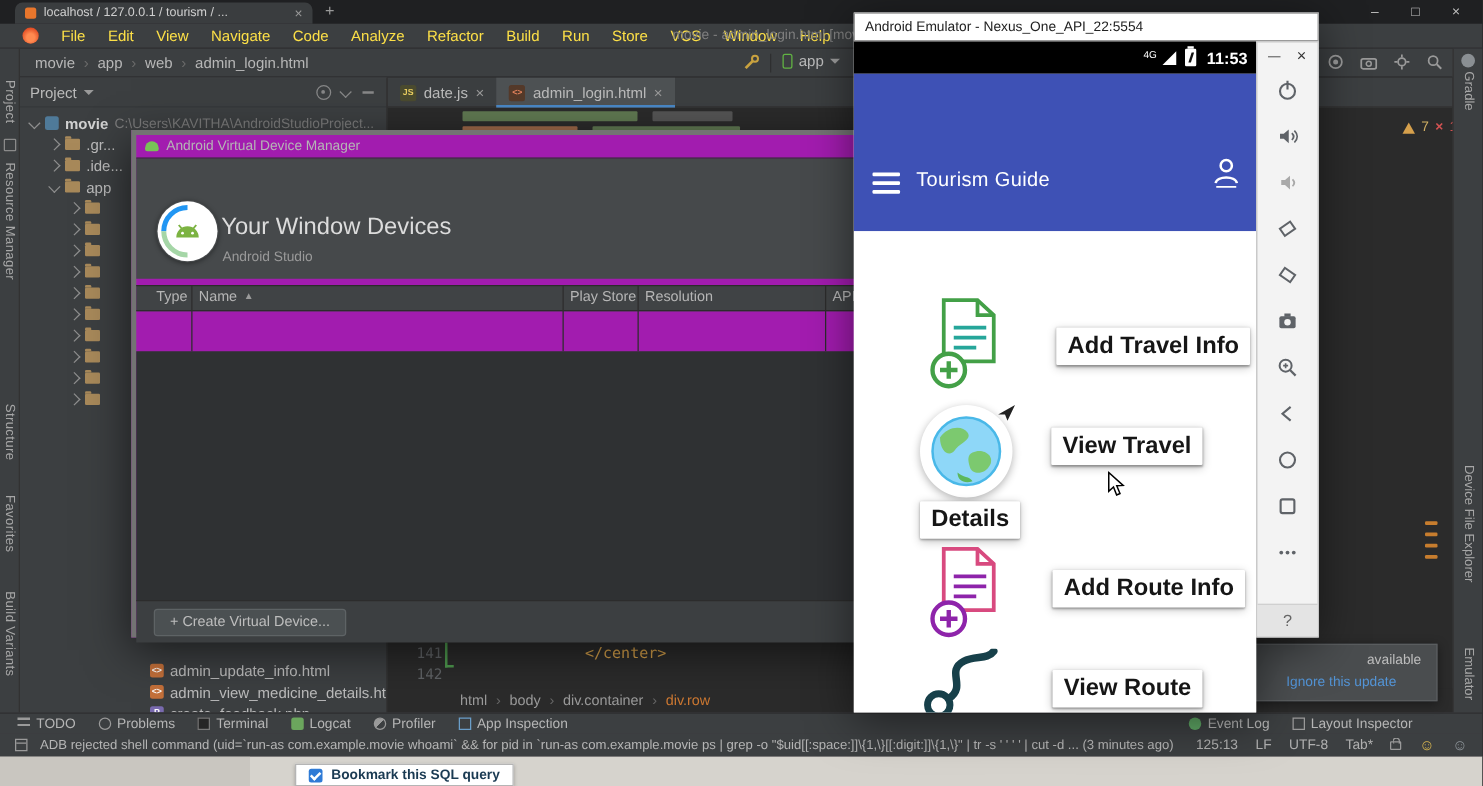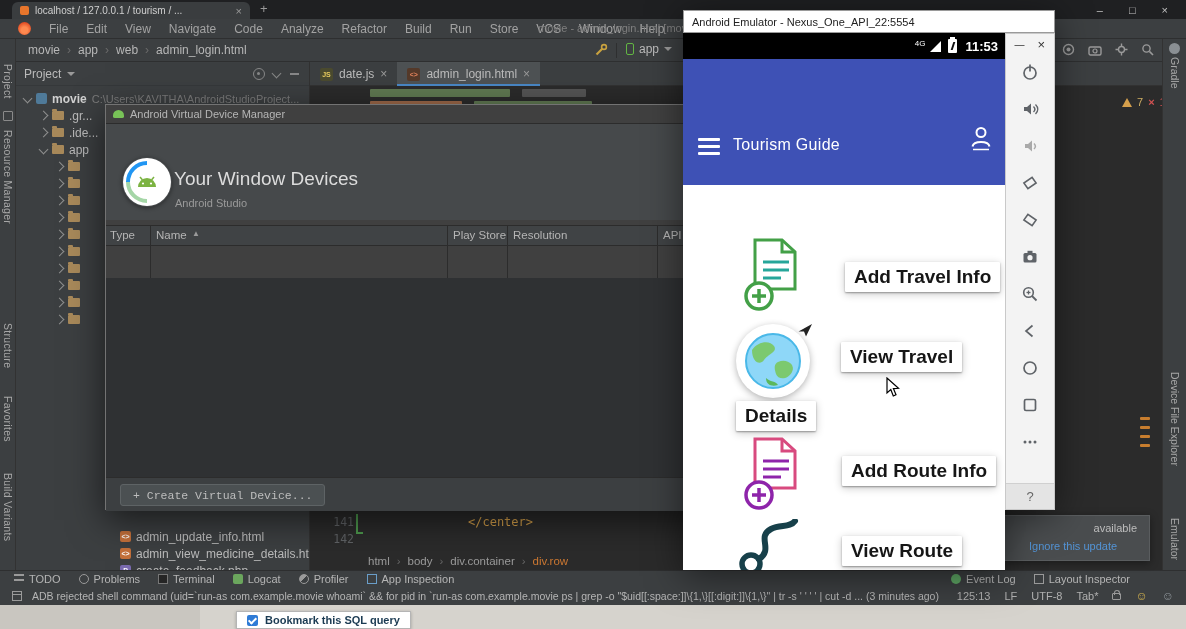--- a/index.html
+++ b/index.html
@@ -16,21 +16,21 @@
 .winctl{position:absolute;right:18px;top:0;height:19px;display:flex;gap:26px;align-items:center;color:#c3c3c3;font-size:11px;z-index:2}
 .wc-min::before{content:"–"}.wc-max::before{content:"□"}.wc-close::before{content:"×"}
 .browser-bottom{position:absolute;left:0;top:605px;width:1186px;height:24px;background:#d6d3cd;z-index:0}
 .browser-bottom::before{content:"";position:absolute;left:0;top:0;width:200px;height:24px;background:#c9c6c0}
 .sql-popup{position:absolute;left:236px;top:6px;height:18px;background:#fff;border:1px solid #b5b5b5;box-shadow:0 1px 3px rgba(0,0,0,.25);display:flex;align-items:center;gap:7px;padding:0 10px;font-size:11px;color:#1a3a52;font-weight:bold;white-space:nowrap}
 .sql-check{width:11px;height:11px;background:#2f7bd6;border-radius:2px;position:relative;flex:none}
 .sql-check::after{content:"";position:absolute;left:3px;top:1px;width:3px;height:6px;border:solid #fff;border-width:0 2px 2px 0;transform:rotate(45deg)}
 
 .studio{position:absolute;left:0;top:19px;width:1186px;height:586px;background:#3c3f41;z-index:1}
 .menubar{position:absolute;left:0;top:0;width:100%;height:20px;display:flex;align-items:center;border-bottom:1px solid #2e2f30;padding-left:40px}
-.mi{padding:0 9px;font-size:12px;color:#a3a3a3}
+.mi{padding:0 9px;font-size:12px;color:#fde047}
 .flame{position:absolute;left:18px;top:3px;width:13px;height:13px;border-radius:50%;background:radial-gradient(circle at 50% 62%,#ff8a50 0 30%,#e04a22 75%)}
 .win-title{position:absolute;left:538px;top:3px;color:#7f7f7f;font-size:11px;white-space:nowrap}
 .navbar{position:absolute;left:0;top:20px;width:100%;height:23px;border-bottom:1px solid #2e2f30;display:flex;align-items:center;padding-left:28px;font-size:12px}
 .crumb{color:#b7b7b7;display:flex;align-items:center;white-space:nowrap}
 .crumb+.crumb::before{content:"›";color:#6a6a6a;margin:0 7px}
 .navsep{position:absolute;left:616px;top:4px;width:1px;height:15px;background:#2e2f30}
 .wrench{position:absolute;left:594px;top:4px}
 .runchip{position:absolute;left:626px;top:3px;display:flex;align-items:center;gap:5px;color:#bbb}
 .devicon{width:8px;height:12px;border:1.5px solid #62b543;border-radius:2px}
 .caret{width:0;height:0;border-left:4px solid transparent;border-right:4px solid transparent;border-top:4px solid #9a9a9a;display:inline-block}
@@ -97,37 +97,37 @@
 .statrow2{position:absolute;left:0;top:568px;width:100%;height:18px;background:#3c3f41;display:flex;align-items:center;gap:10px;padding:0 12px;font-size:11px;color:#b0b0b0}
 .s2-winico{width:10px;height:10px;border:1.2px solid #9a9a9a;flex:none;position:relative}
 .s2-winico::after{content:"";position:absolute;left:0;top:2px;width:8px;height:1px;background:#9a9a9a}
 .s2-msg{flex:1;white-space:nowrap;overflow:hidden;font-size:10.5px;color:#b5b5b5}
 .s2r{display:flex;align-items:center;gap:14px;white-space:nowrap}
 .lockico{width:9px;height:7px;border:1.2px solid #9a9a9a;border-radius:1px;position:relative}
 .lockico::before{content:"";position:absolute;left:1px;top:-4px;width:4px;height:4px;border:1.2px solid #9a9a9a;border-bottom:none;border-radius:3px 3px 0 0}
 .smiley{font-size:12px;line-height:1}
 .sm-y{color:#d8b64f}.sm-g{color:#8f969b}
 
-.avd{position:absolute;left:105px;top:104px;width:880px;height:406px;background:#404040;border:1px solid #737373;box-shadow:0 10px 34px rgba(0,0,0,.6);z-index:20}
+.avd{position:absolute;left:105px;top:104px;width:880px;height:406px;background:#a21caf;border:4px solid #737373;box-shadow:0 10px 34px rgba(0,0,0,.6);z-index:20}
 .avd-title{position:absolute;left:0;top:0;width:100%;height:19px;display:flex;align-items:center;gap:6px;padding:0 7px;border-bottom:1px solid #2c2c2c;font-size:11px;color:#b5b5b5}
 .droid-ico{width:11px;height:8px;background:#78c257;border-radius:6px 6px 2px 2px;flex:none}
 .avd-head{position:absolute;left:0;top:19px;width:100%;height:96px;background:#46494b}
 .avd-logo{position:absolute;left:16px;top:33px;width:50px;height:50px;border-radius:50%;overflow:hidden;box-shadow:0 1px 4px rgba(0,0,0,.4)}
 .avd-h1{position:absolute;left:68px;top:44px;font-size:19px;color:#dcdcdc}
 .avd-h2{position:absolute;left:69px;top:73px;font-size:11px;color:#9a9a9a}
 .avd-th{position:absolute;left:0;top:120px;width:100%;height:21px;background:#404345;border-top:1px solid #2c2c2c;border-bottom:1px solid #2c2c2c;font-size:11.5px;color:#b5b5b5}
 .avd-th span{position:absolute;top:3px}
 .avd-sep{position:absolute;top:120px;width:1px;height:53px;background:#2c2c2c}
 .avd-row{position:absolute;left:0;top:141px;width:100%;height:32px;background:#333538;font-size:12px;color:#bfbfbf}
 .avd-row span{position:absolute;top:9px}
 .phone-ico{position:absolute;left:17px;top:6px;width:13px;height:20px;border:1.5px solid #9fa3a6;border-radius:2px}
 .phone-ico::after{content:"";position:absolute;left:2px;bottom:1px;width:6px;height:1.5px;background:#9fa3a6}
 .avd-empty{position:absolute;left:0;top:173px;width:100%;height:199px;background:#2f3133}
 .avd-foot{position:absolute;left:0;top:372px;width:100%;height:34px;background:#3c3f41;border-top:1px solid #2c2c2c}
-.avd-btn{position:absolute;left:14px;top:6px;height:22px;padding:0 12px;background:#4b5052;border:1px solid #5e6365;border-radius:3px;color:#bdbdbd;font-size:11.5px;font-family:Liberation Mono, monospace}
+.avd-btn{position:absolute;left:14px;top:6px;height:22px;padding:0 12px;background:#4b5052;border:1px solid #5e6365;border-radius:3px;color:#bdbdbd;font-size:11.5px;font-family:Liberation Sans, sans-serif}
 
 .notif{position:absolute;left:1000px;top:515px;width:150px;height:46px;background:#4a4d4f;border:1px solid #5a5d5f;z-index:15;box-shadow:0 2px 8px rgba(0,0,0,.4);font-size:11px}
 .notif-text{position:absolute;right:12px;top:6px;color:#bdbdbd}
 .notif-link{position:absolute;left:28px;top:24px;color:#5394d6;text-decoration:none}
 
 .emu{position:absolute;left:683px;top:10px;width:372px;height:560px;z-index:30;filter:drop-shadow(0 6px 18px rgba(0,0,0,.5))}
 .emu-title{position:absolute;left:0;top:0;width:100%;height:23px;background:#fff;border:1px solid #9a9a9a;display:flex;align-items:center;padding:0 8px;font-size:11px;color:#222;white-space:nowrap;overflow:hidden}
 .emu-screen{position:absolute;left:0;top:23px;width:322px;height:537px;background:#fff;overflow:hidden}
 .emu-status{height:26px;background:#000;display:flex;align-items:center;justify-content:flex-end;gap:5px;padding:0 7px}
 .net4g{color:#fff;font-size:8px;margin-bottom:6px}
@@ -442,21 +442,21 @@
           <circle cx="21" cy="26.5" r="1.1" fill="#fff"></circle>
             <circle cx="29" cy="26.5" r="1.1" fill="#fff"></circle>
           <line x1="18" y1="20" x2="20.5" y2="23" stroke="#7CB342" stroke-width="1.5"></line>
           <line x1="32" y1="20" x2="29.5" y2="23" stroke="#7CB342" stroke-width="1.5"></line>
         </svg>
       </div>
       <div class="avd-h1">Your Window Devices</div>
       <div class="avd-h2">Android Studio</div>
     </div>
     <div class="avd-th">
-      <span style="left:4px">Type</span>
+      <span style="left:16px">Type</span>
       <span style="left:50px">Name</span>
       <span style="left:86px;font-size:8px;color:#9a9a9a">▲</span>
       <span style="left:347px">Play Store</span>
       <span style="left:407px">Resolution</span>
       <span style="left:557px">API</span>
     </div>
     <span class="avd-sep" style="left:44px"></span>
     <span class="avd-sep" style="left:341px"></span>
     <span class="avd-sep" style="left:401px"></span>
     <span class="avd-sep" style="left:551px"></span>

